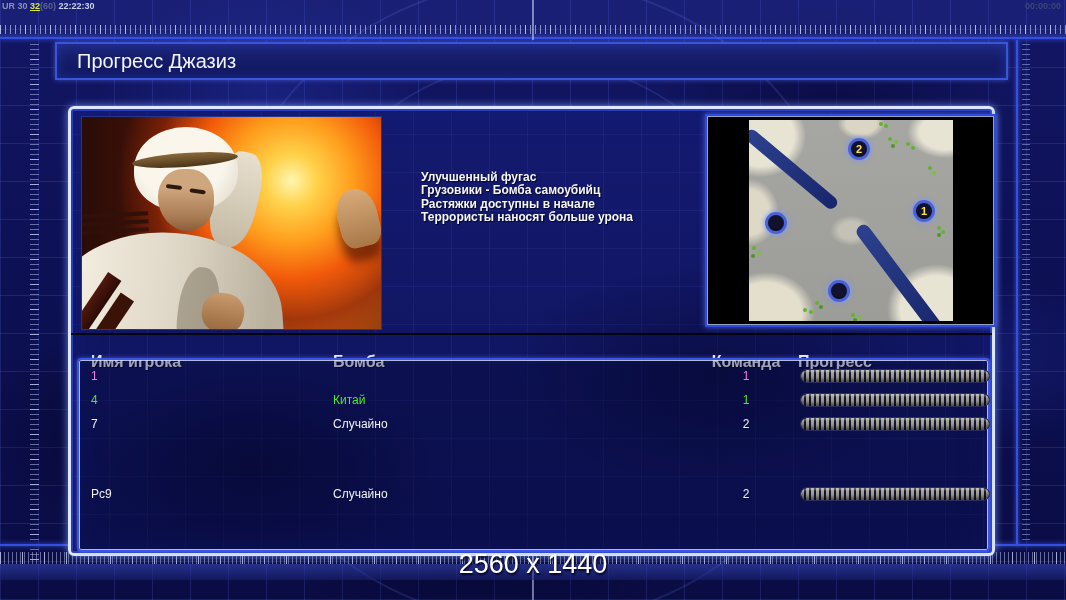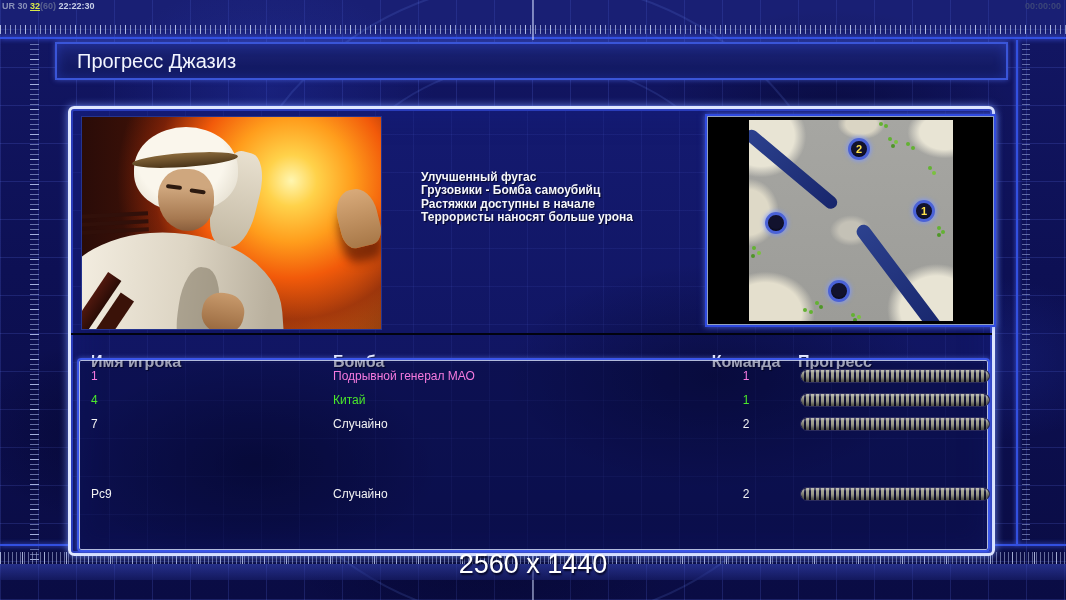--- a/index.html
+++ b/index.html
@@ -224,21 +224,20 @@
 
   <div class="abs separator"></div>
   <div class="abs thead th-name">Имя игрока</div>
   <div class="abs thead th-army">Бомба</div>
   <div class="abs thead th-team">Команда</div>
   <div class="abs thead th-progress">Прогресс</div>
 
   <div class="abs rows-panel">
     <div class="prow" style="top: 4px; color: rgb(245, 122, 222);">
       <span class="name">1</span>
-      <span class="army">Подрывной генерал МАО</span>
       <span class="team">1</span>
       <span class="bar-track">
           <span class="bar-fill" style="display: block; width: 100%;"></span>
         </span>
     </div>
     <div class="prow" style="top: 28px; color: rgb(74, 232, 42);">
       <span class="name">4</span>
       <span class="army">Китай</span>
       <span class="team">1</span>
       <span class="bar-track">

